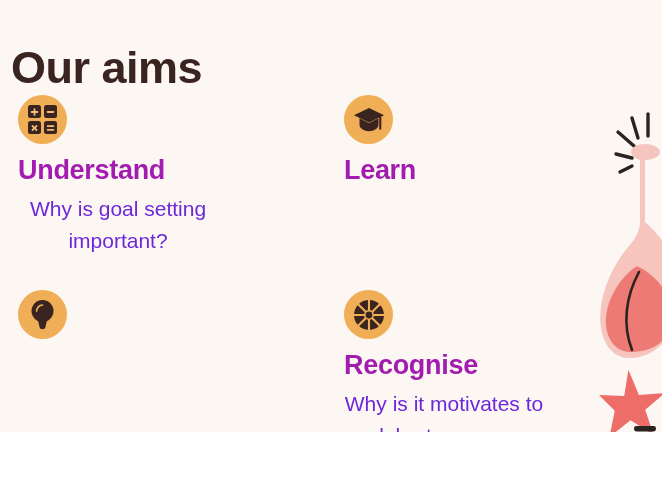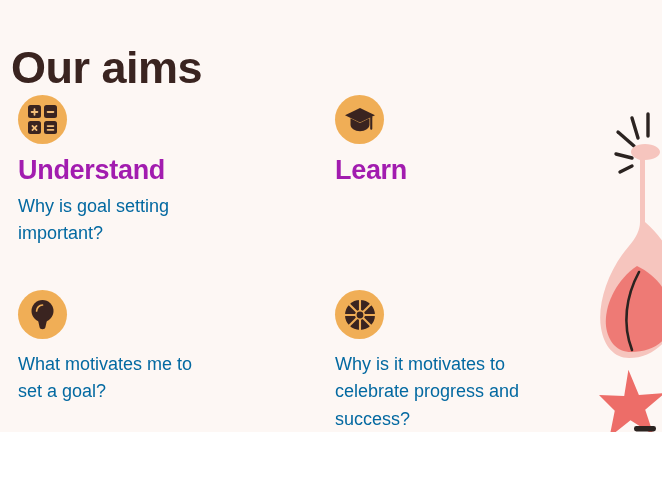--- a/index.html
+++ b/index.html
@@ -38,21 +38,21 @@
     position: absolute;
     left: 0;
     top: 95px;
     width: 580px;
   }
   .aim-item {
     position: absolute;
     width: 230px;
   }
   .aim-col-0 { left: 18px; }
-  .aim-col-1 { left: 335px; }
+  .aim-col-1 { left: 344px; }
   .aim-row-0 { top: 0px; }
   .aim-row-1 { top: 195px; }
 
   .aim-icon-badge {
     width: 49px;
     height: 49px;
     border-radius: 50%;
     background: #f0ae56;
     display: flex;
     align-items: center;
@@ -64,25 +64,26 @@
   .aim-heading {
     font-size: 27px;
     font-weight: bold;
     color: #a21caf;
     letter-spacing: -0.3px;
     line-height: 1.1;
     margin: 0 0 7px 0;
     white-space: nowrap;
   }
   .aim-desc {
-    font-size: 18px;
-    color: #0369a1;
+    font-size: 21px;
+    color: #6d28d9;
     line-height: 1.52;
     margin: 0;
     max-width: 200px;
+    text-align: center;
   }
 
   
   #decor {
     position: absolute;
     left: 596px;
     top: 100px;
     width: 66px;
     height: 396px;
     pointer-events: none;
@@ -132,37 +133,37 @@
     </div>
 
     <div class="aim-item aim-col-0 aim-row-1">
       <div class="aim-icon-badge">
         <svg width="27" height="31" viewBox="0 0 27 31" aria-hidden="true">
           <circle cx="13.5" cy="12" r="11" fill="#3a2420"></circle>
           <path d="M9.2 22 L17.8 22 L16.4 28.2 C16.2 29.4 15.1 30.2 13.5 30.2 C11.9 30.2 10.8 29.4 10.6 28.2 Z" fill="#3a2420"></path>
           <path d="M7.6 12 A6 6 0 0 1 13.5 6" stroke="#f0ae56" stroke-width="1.7" fill="none" stroke-linecap="round"></path>
         </svg>
       </div>
-      <p class="aim-desc">What motivates me to set a goal?</p>
     </div>
 
     <div class="aim-item aim-col-1 aim-row-1">
       <div class="aim-icon-badge">
         <svg width="32" height="32" viewBox="0 0 32 32" aria-hidden="true">
           <circle cx="16" cy="16" r="15" fill="#3a2420"></circle>
           <g stroke="#f0ae56" stroke-width="2.1" fill="none" stroke-linecap="round">
             <path d="M1.1 16 H30.9"></path>
             <path d="M16 1.1 V30.9"></path>
             <path d="M5.4 5.4 C11 11 21 21 26.6 26.6"></path>
             <path d="M26.6 5.4 C21 11 11 21 5.4 26.6"></path>
           </g>
           <circle cx="16" cy="16" r="4.2" fill="#3a2420"></circle>
           <circle cx="16" cy="16" r="4.2" fill="none" stroke="#f0ae56" stroke-width="1.6"></circle>
         </svg>
       </div>
+      <p class="aim-heading">Recognise</p>
       <p class="aim-desc">Why is it motivates to celebrate progress and success?</p>
     </div>
 
   </div>
 
   <div id="decor">
     <svg width="66" height="396" viewBox="0 0 66 396" aria-hidden="true">
 
       <g stroke="#2b2320" stroke-width="3.4" stroke-linecap="round">
         <line x1="22" y1="32" x2="38" y2="46"></line>

